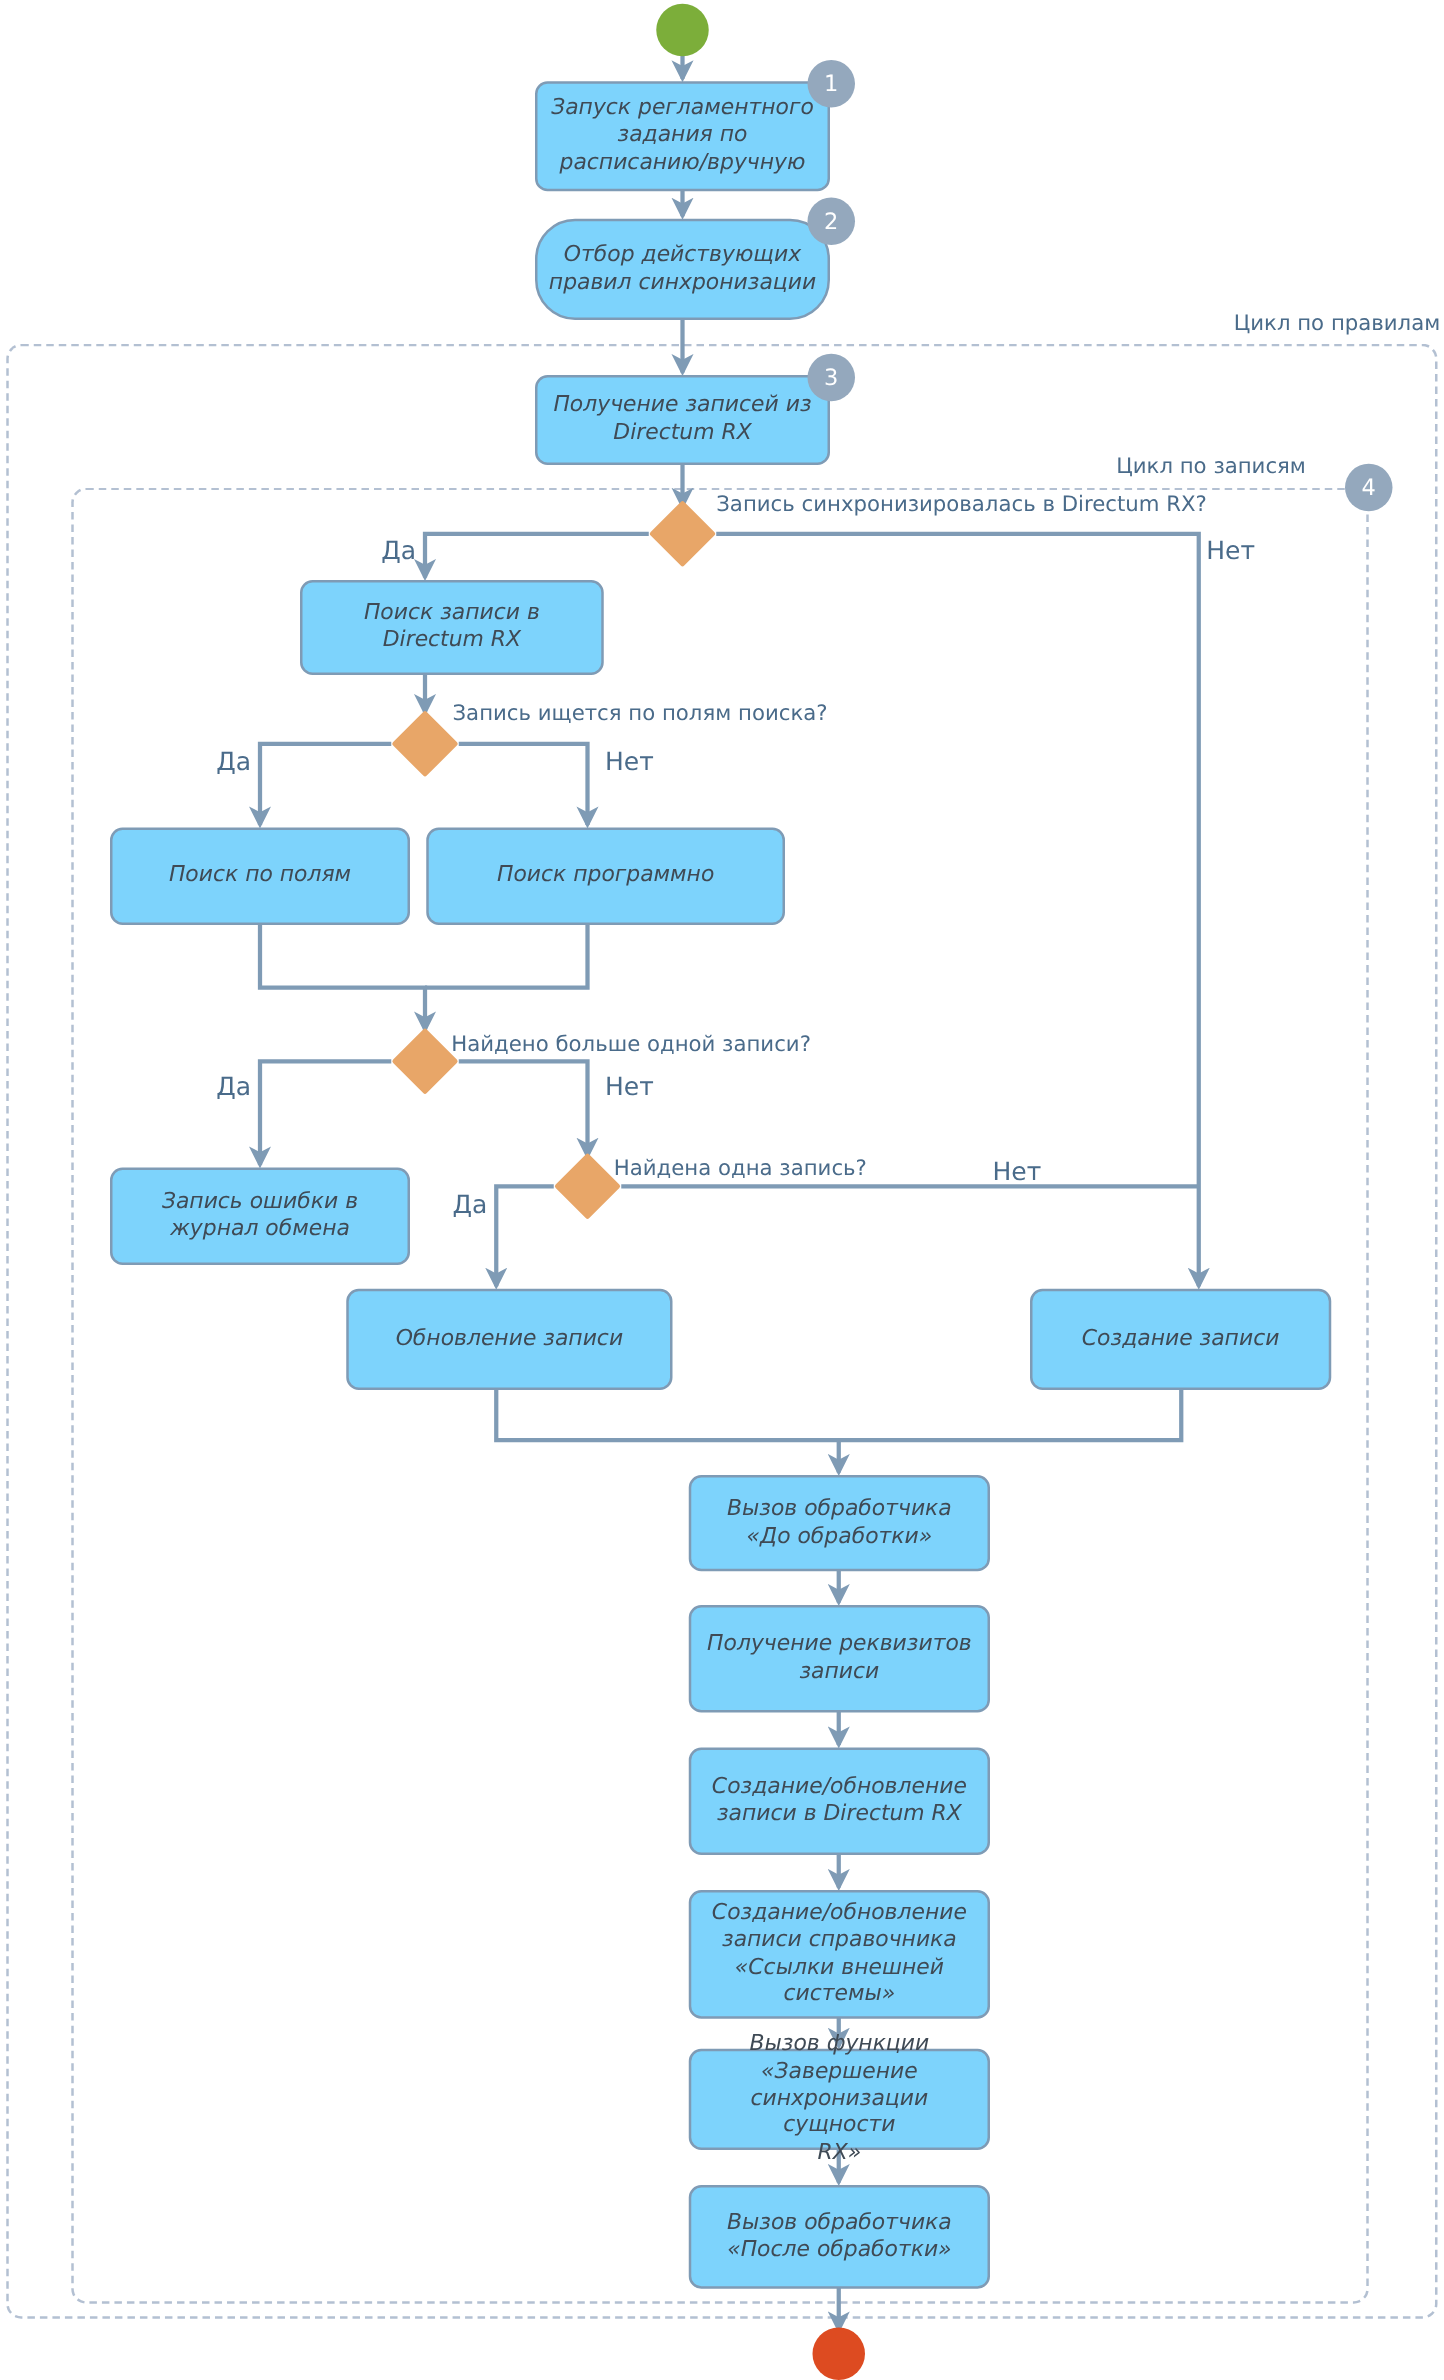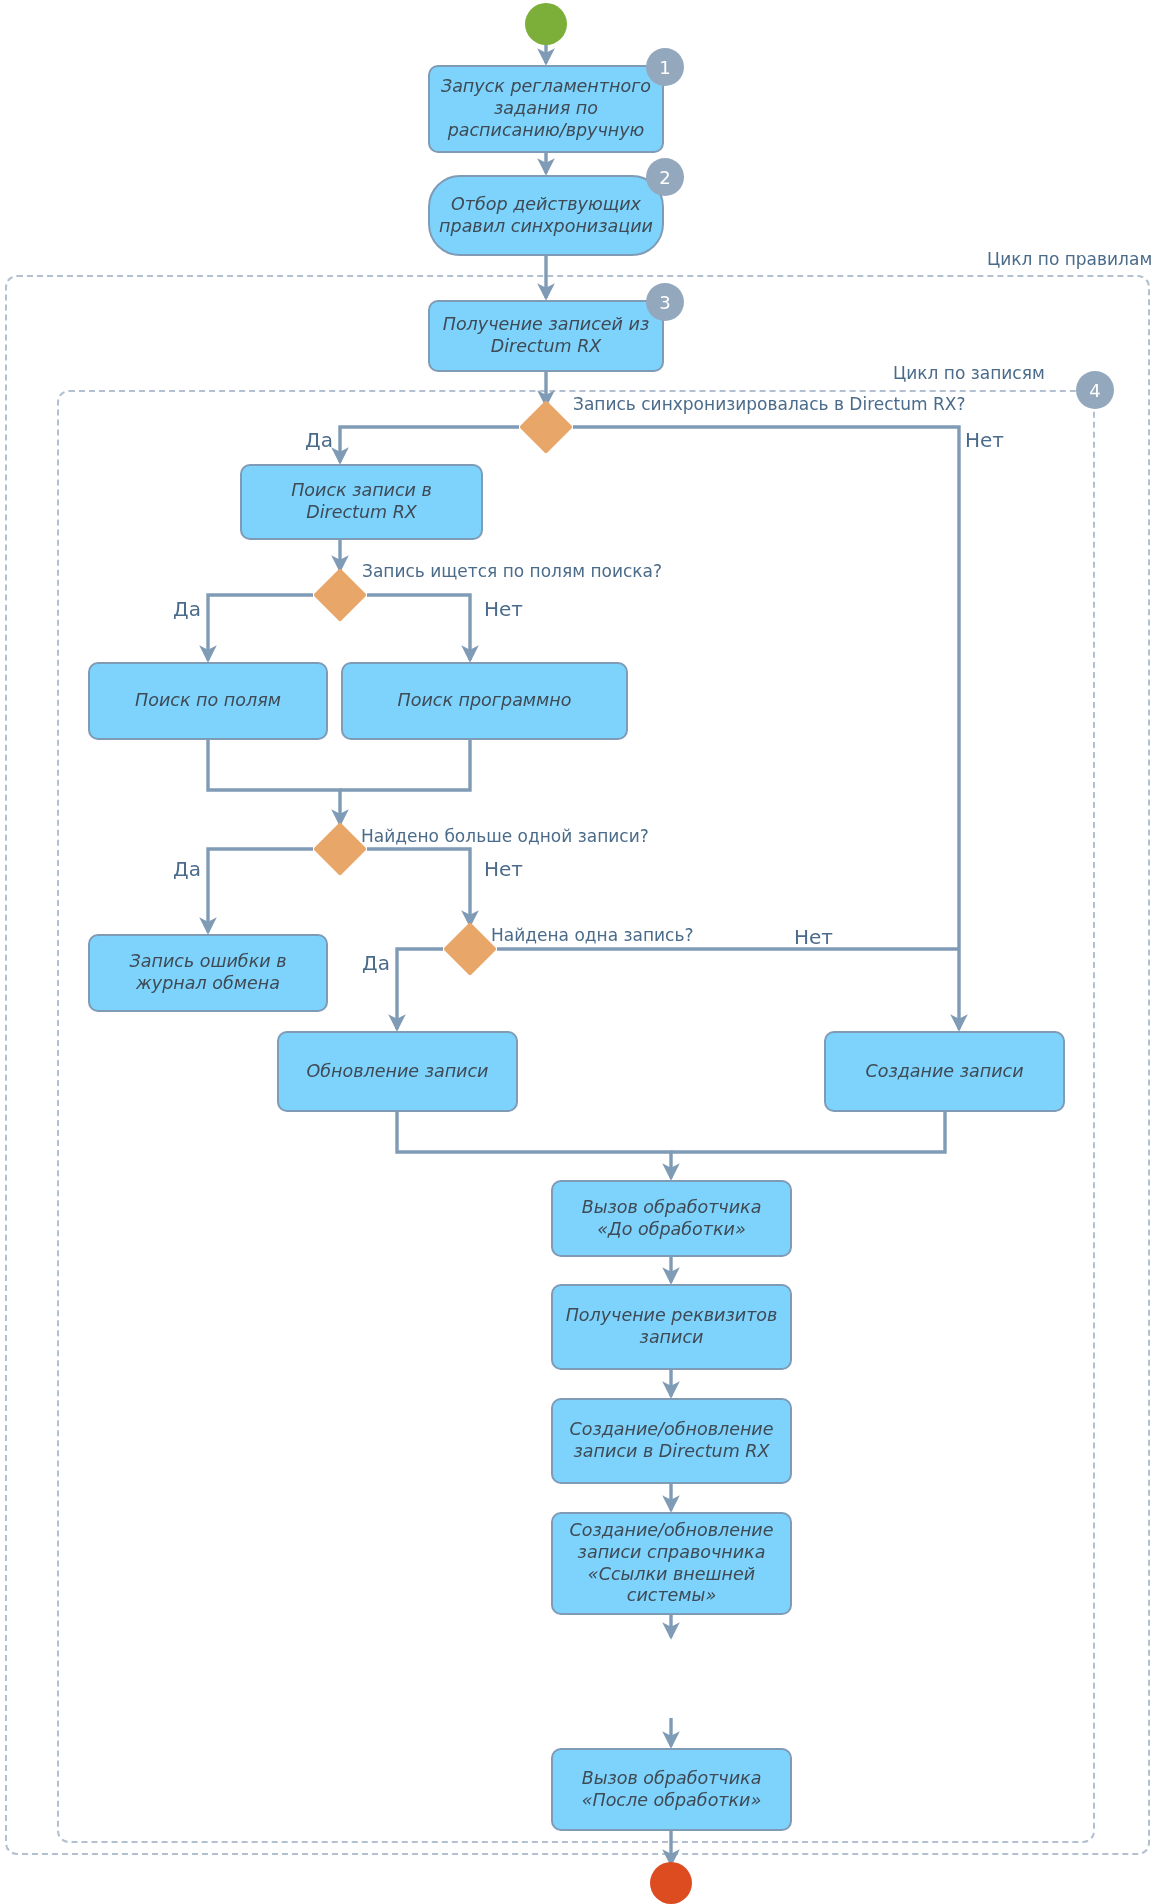--- a/index.html
+++ b/index.html
@@ -181,38 +181,42 @@
   <div class="node" style="left:220px; top:464px; width:243px; height:76px;margin-left:20px;">Поиск записи в
 Directum RX</div>
 
   <div class="node" style="left:88px; top:662px; width:240px; height:78px;">Поиск по полям</div>
 
   <div class="node" style="left:341px; top:662px; width:287px; height:78px;">Поиск программно</div>
 
   <div class="node" style="left:88px; top:934px; width:240px; height:78px;">Запись ошибки в
 журнал обмена</div>
 
-  <div class="node" style="left:277px; top:1031px; width:241px; height:81px;">Обновление записи</div>
+  <div class="node" style="left:277px; top:1031px; width:261px; height:81px;">Обновление записи</div>
 
   <div class="node" style="left:824px; top:1031px; width:241px; height:81px;">Создание записи</div>
 
   <div class="node" style="left:551px; top:1180px; width:241px; height:77px;">Вызов обработчика
 «До обработки»</div>
 
   <div class="node" style="left:551px; top:1284px; width:241px; height:86px;">Получение реквизитов
 записи</div>
 
   <div class="node" style="left:551px; top:1398px; width:241px; height:86px;">Создание/обновление
 записи в Directum RX</div>
 
   <div class="node" style="left:551px; top:1512px; width:241px; height:103px;">Создание/обновление
 записи справочника
 «Ссылки внешней
 системы»</div>
 
+  <div class="node" style="left:551px; top:1639px; width:241px; height:81px;">Вызов функции
+«Завершение
+синхронизации сущности
+RX»</div>
 
   <div class="node" style="left:551px; top:1748px; width:241px; height:83px;">Вызов обработчика
 «После обработки»</div>
 
   <div class="diamond" style="left:527px; top:408px; width:38px; height:38px;"></div>
   <div class="cond-label" style="left:573px; top:394px;">Запись синхронизировалась в Directum RX?</div>
   <div class="edge-label" style="left:305px; top:428px;">Да</div>
   <div class="edge-label" style="left:965px; top:428px;">Нет</div>
 
   <div class="diamond" style="left:321px; top:576px; width:38px; height:38px;"></div>

